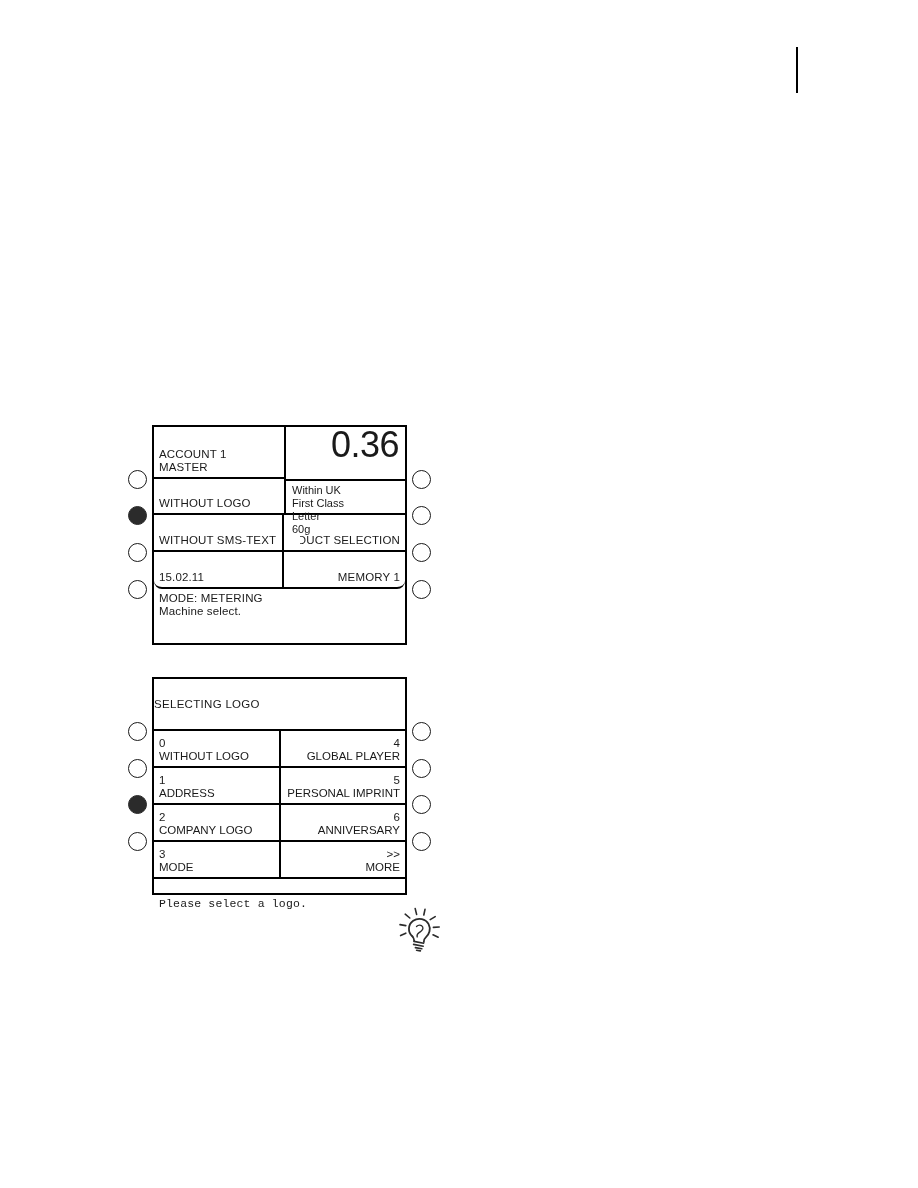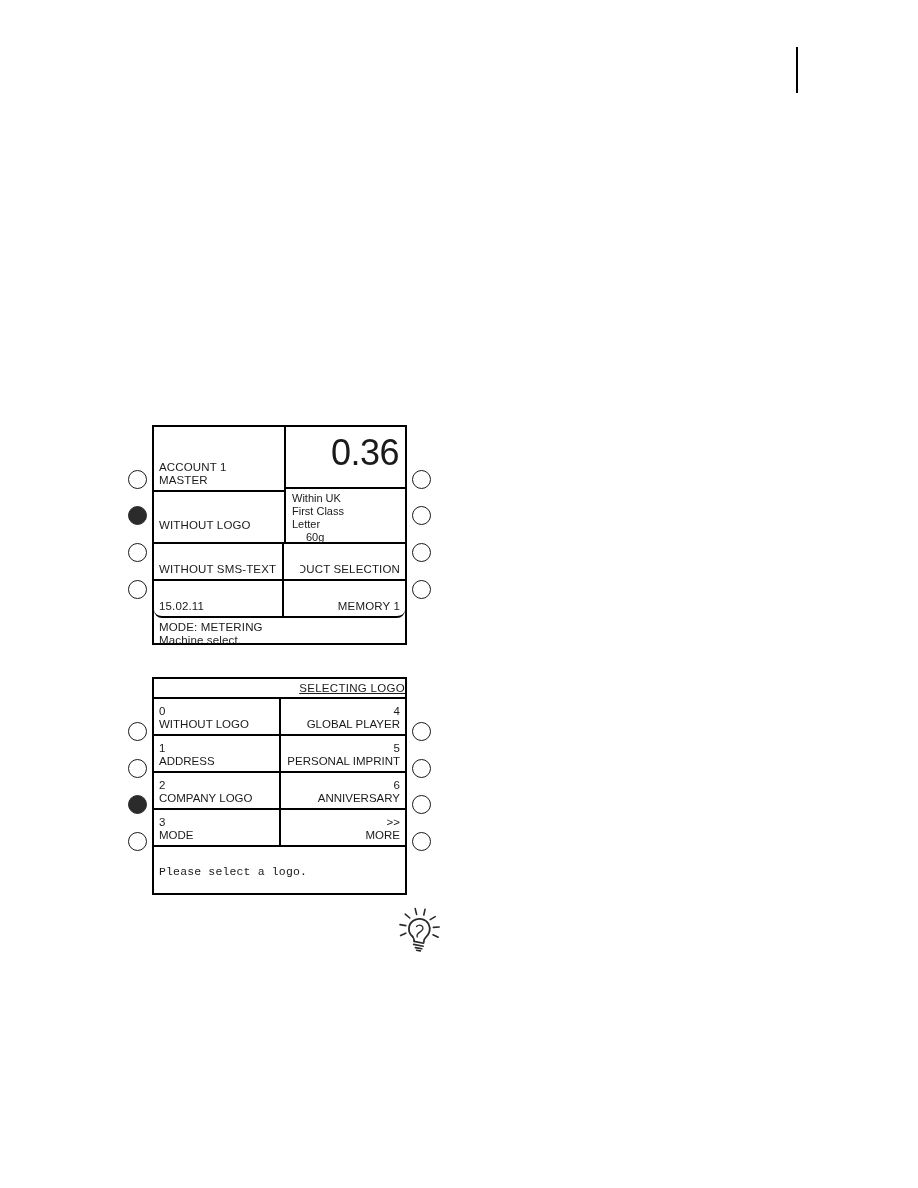--- a/index.html
+++ b/index.html
@@ -100,46 +100,44 @@
   }
   #panel-metering .product-lines .line {
     font-size: 11px;
     line-height: 13px;
     text-align: left;
     white-space: nowrap;
   }
   #panel-metering .weight-value {
     font-size: 11px;
     line-height: 13px;
-    margin-left: 14px;
   }
   #panel-metering .split-rows {
     display: flex;
     flex-direction: column;
     width: 100%;
   }
   #panel-metering .status-cell {
     width: 100%;
     border-right: none;
     justify-content: flex-start;
     padding: 3px 5px;
   }
   .cell.align-top { justify-content: flex-start; }
 
   
   #panel-logo { left: 152px; top: 677px; width: 255px; height: 218px; }
 
   #panel-logo .header-row {
-    height: 20px;
+    height: 52px;
     display: flex;
     align-items: center;
-    justify-content: flex-end;
+    justify-content: flex-start;
     border-bottom: 2px solid #000000;
     box-sizing: border-box;
-    text-decoration: underline;
   }
   #panel-logo .header-row .title {
     font-size: 11.5px;
     letter-spacing: 0.3px;
   }
   #panel-logo .opt-row { height: 37px; }
   #panel-logo .cell.left-col  { width: 127px; }
   #panel-logo .msg-row { height: 35px; }
   #panel-logo .msg-cell {
     width: 100%;
@@ -182,21 +180,21 @@
     height: 58px;
   }
 </style>
 </head>
 <body>
 
 <div id="corner-rule"></div>
 
 <div class="display-panel" id="panel-metering">
 
-  <div style="display:flex; width:100%; height:117px; box-sizing:border-box; border-bottom:2px solid #000;">
+  <div style="display:flex; width:100%; height:88px; box-sizing:border-box; border-bottom:2px solid #000;">
     <div class="split-rows" style="width:130px; border-right:2px solid #000;">
       <div class="cell" style="height:65px; width:100%; border-right:none; border-bottom:2px solid #000;">
         <div class="line">ACCOUNT 1</div>
         <div class="line">MASTER</div>
       </div>
       <div class="cell" style="height:43px; width:100%; border-right:none;">
         <div class="line">WITHOUT LOGO</div>
       </div>
     </div>
 

